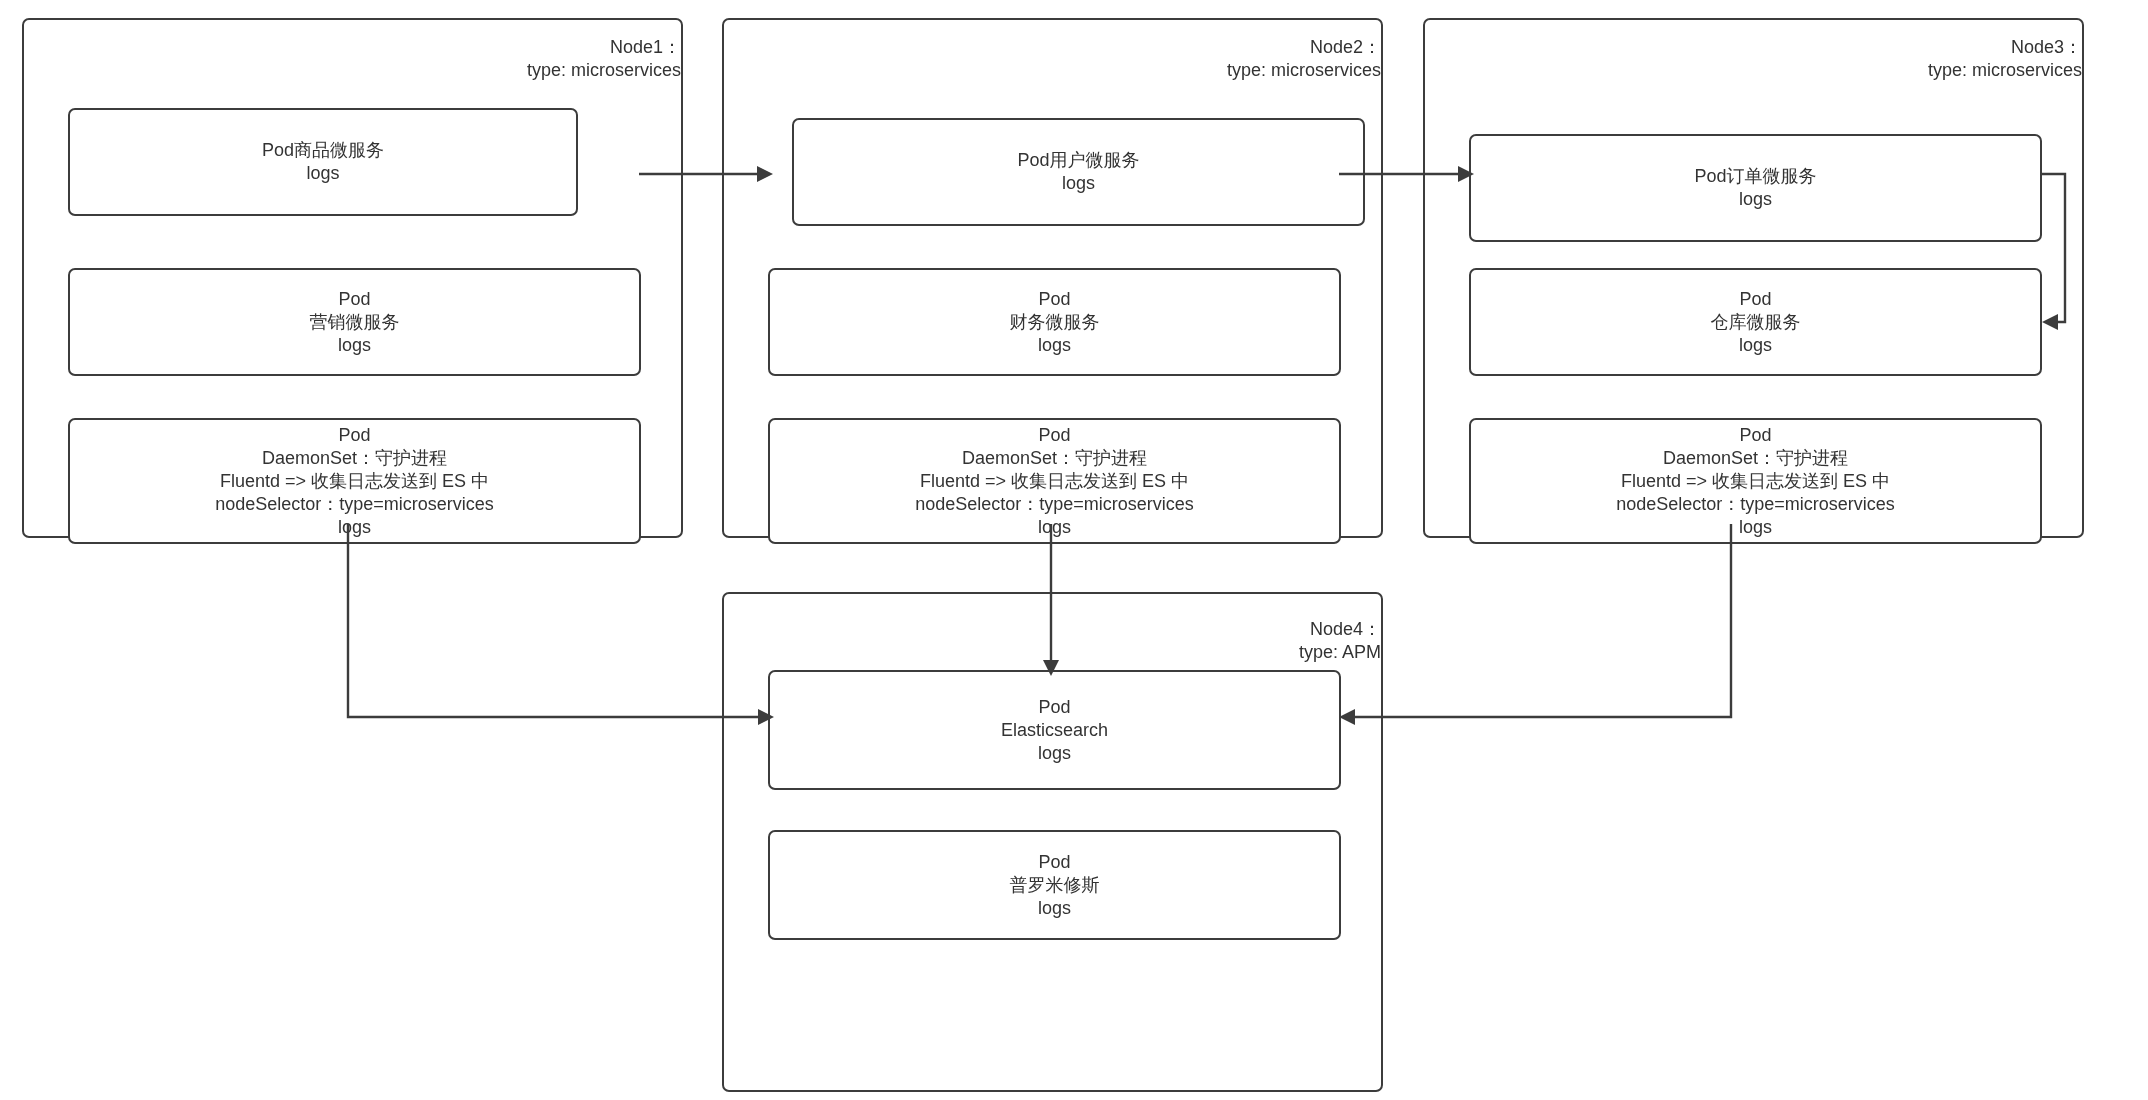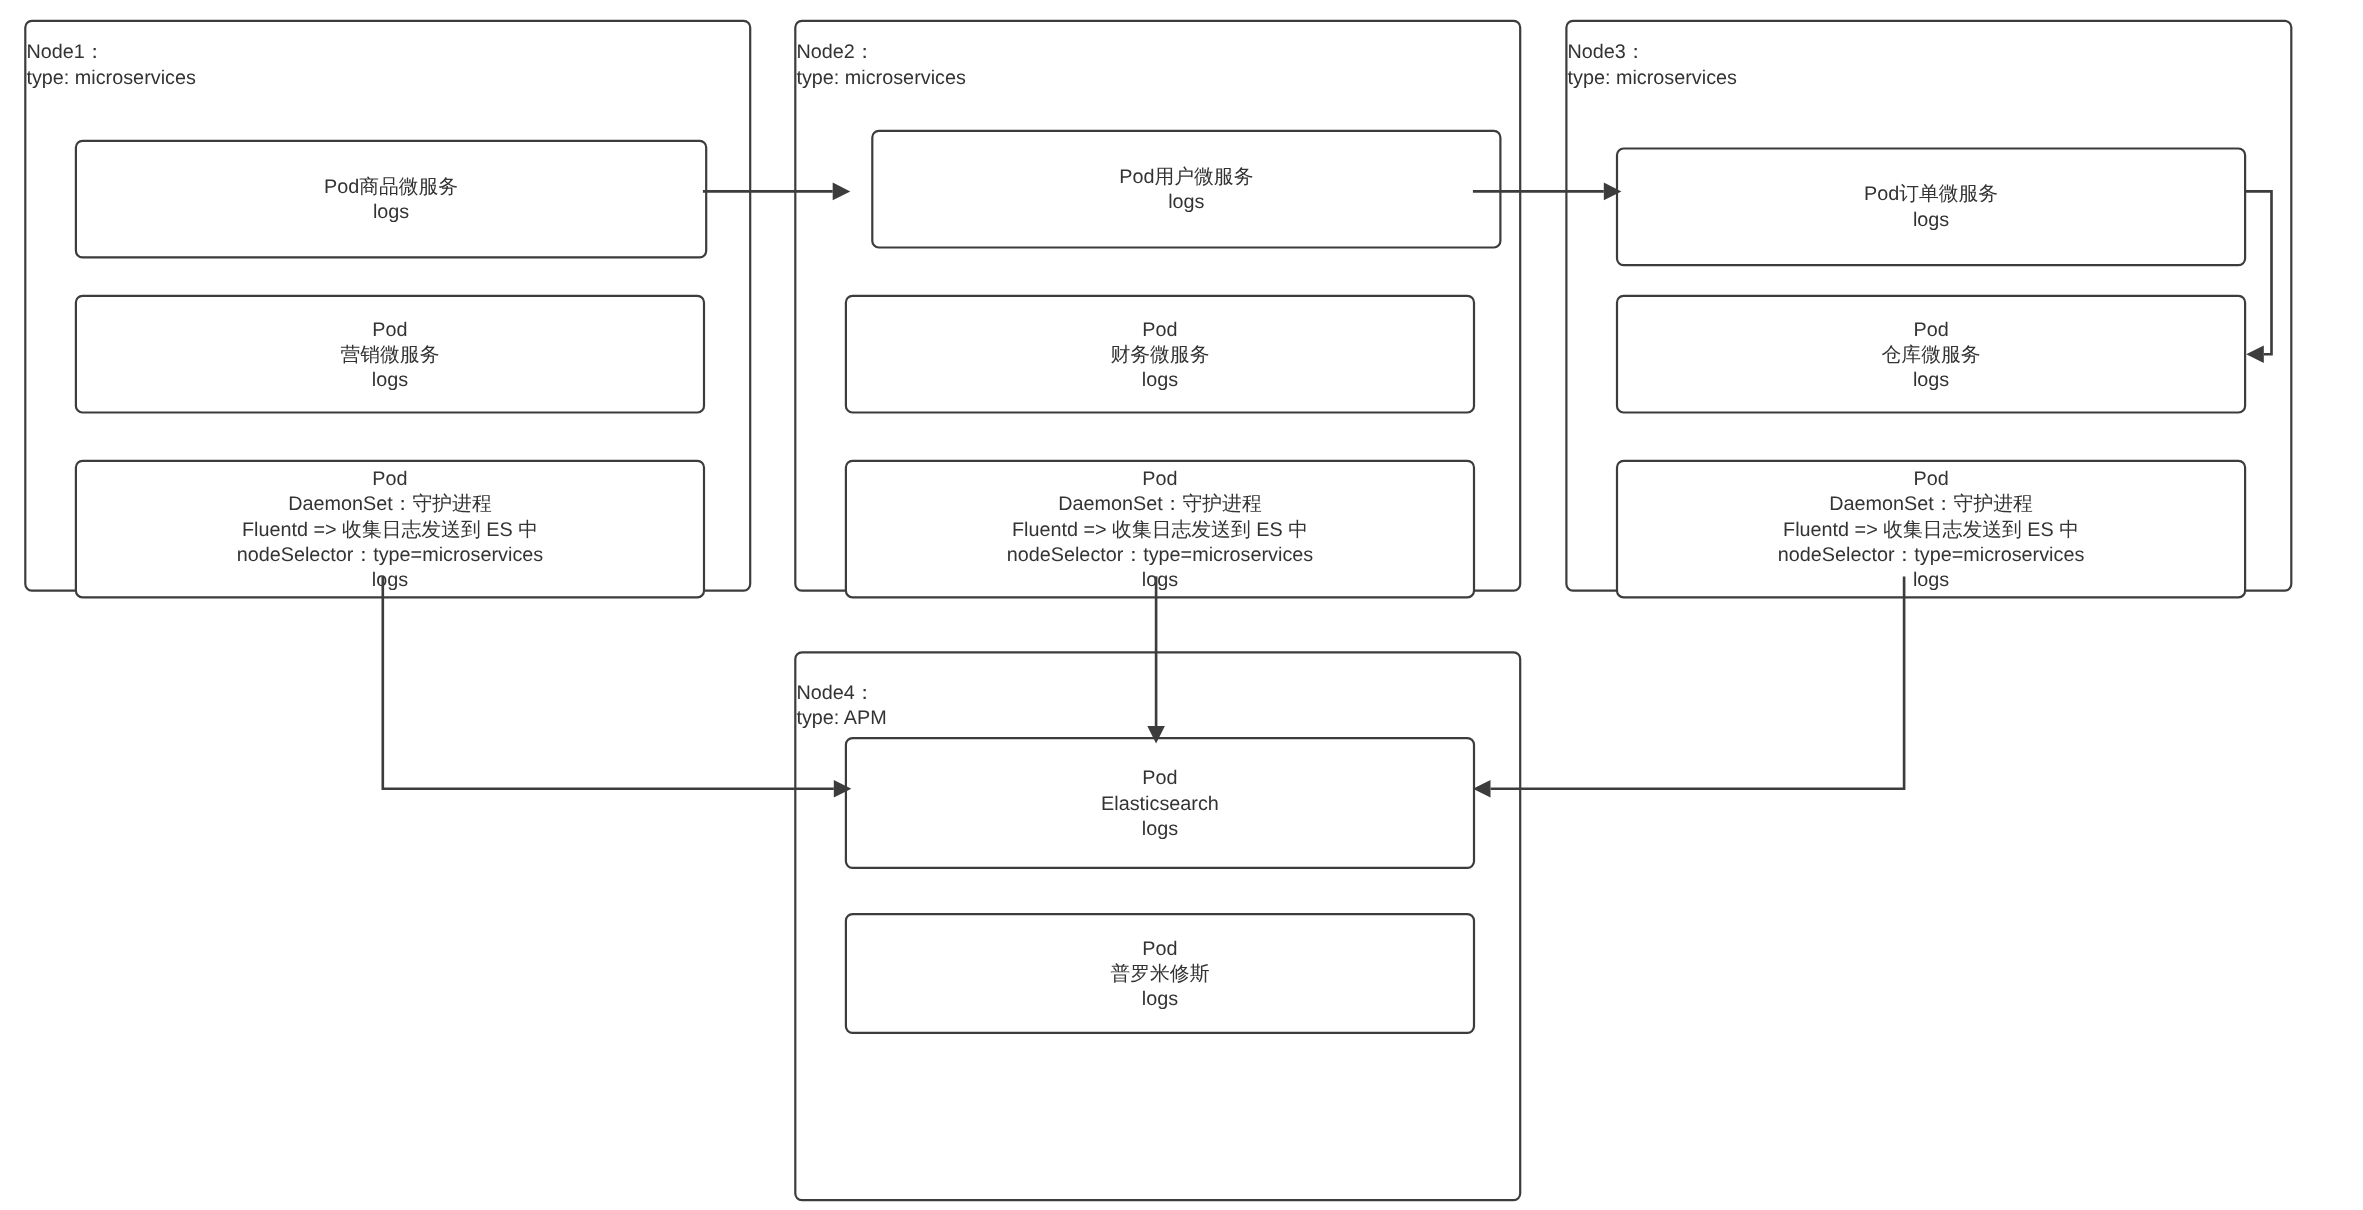--- a/index.html
+++ b/index.html
@@ -21,23 +21,23 @@
   }
   .node-container {
     position: absolute;
     box-sizing: border-box;
     border: 2px solid #3c3c3c;
     border-radius: 7px;
     background: #ffffff;
   }
   .node-header {
     position: absolute;
-    left: 0;
+    left: 12px;
     right: 0;
-    text-align: left;
+    text-align: right;
     font-size: 18px;
     line-height: 23px;
     color: #333333;
     white-space: pre-line;
     pointer-events: none;
   }
   .pod-box {
     position: absolute;
     box-sizing: border-box;
     border: 2px solid #3c3c3c;
@@ -73,21 +73,21 @@
   }
 </style>
 </head>
 <body>
 
 <div id="diagram-root">
 
   <div class="node-container" style="left:22px; top:18px; width:661px; height:520px;">
     <div class="node-header" style="top:16px;">Node1：
 type: microservices</div>
-    <div class="pod-box" style="left:44px; top:107px; width:575px; height:108px;">
+    <div class="pod-box" style="left:44px; top:88px; width:510px; height:108px;">
       <span class="pod-label">Pod商品微服务
 logs</span>
     </div>
     <div class="pod-box" style="left:44px; top:248px; width:573px; height:108px;">
       <span class="pod-label">Pod
 营销微服务
 logs</span>
     </div>
     <div class="pod-box" style="left:44px; top:398px; width:573px; height:126px;">
       <span class="pod-label">Pod

